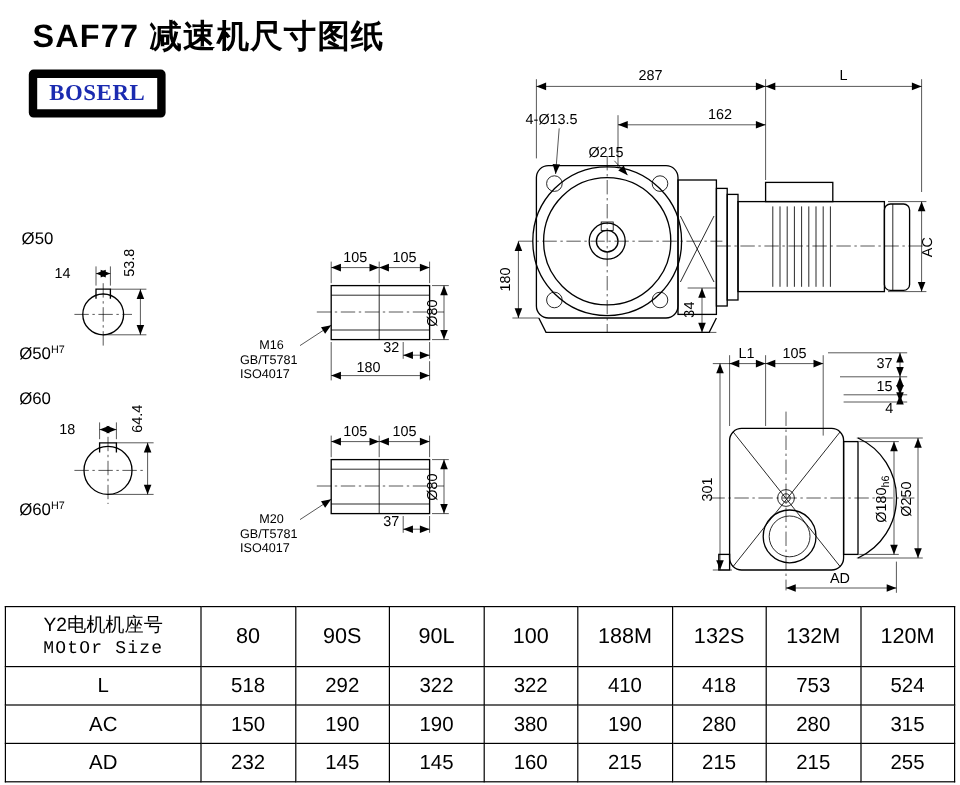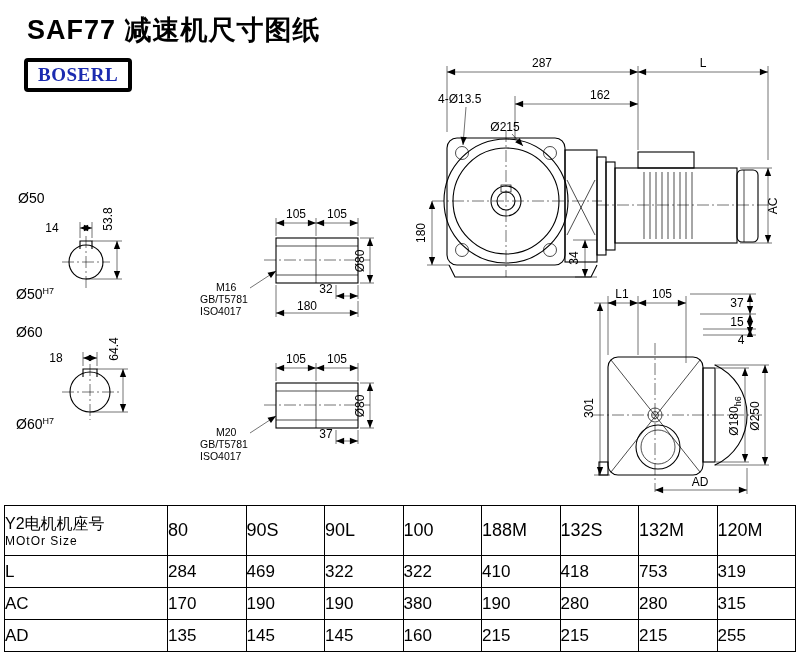--- a/index.html
+++ b/index.html
@@ -1,41 +1,41 @@
 <!DOCTYPE html>
 <html><head>
 <meta charset="utf-8">
 <style>
   *{margin:0;padding:0;box-sizing:border-box}
   html,body{background:#fff}
   body{width:800px;height:654px;font-family:"Liberation Sans","DejaVu Sans",sans-serif;color:#000}
   .sheet{position:relative;width:800px;height:654px;background:#fff;overflow:hidden}
   .title{position:absolute;left:27px;top:12px;font-size:27px;font-weight:700;letter-spacing:1px;color:#000}
-  .logo{position:absolute;left:24px;top:58px;border:4px solid #000000;border-radius:4px;color:#1b2bb0;
+  .logo{position:absolute;left:24px;top:58px;border:7px solid #000000;border-radius:4px;color:#1b2bb0;
         font-family:"Liberation Serif","DejaVu Serif",serif;font-size:19px;font-weight:600;padding:2px 10px;letter-spacing:.5px}
   svg.draw{position:absolute;left:0;top:0}
   .oline{fill:none;stroke:#000;stroke-width:1.1}
   .thin{fill:none;stroke:#000;stroke-width:.7}
   .ext{stroke:#000;stroke-width:.55}
   .dim{stroke:#000;stroke-width:.55;fill:none;marker-start:url(#arr);marker-end:url(#arr)}
   .lead{stroke:#000;stroke-width:.55;fill:none;marker-end:url(#arr)}
   .cl{stroke:#000;stroke-width:.55;stroke-dasharray:12 3 2 3;fill:none}
   text{fill:#000;font-family:"Liberation Sans","DejaVu Sans",sans-serif}
   .d{font-size:12px}
   .lbl{font-size:14px}
   .sm{font-size:10.5px}
   .sup{font-size:9px}
   table.spec{position:absolute;left:4px;top:505px;width:792px;border-collapse:collapse;table-layout:fixed;background:#fff}
-  .spec th,.spec td{border:1px solid #000;text-align:left;vertical-align:middle;font-weight:400;font-size:17px;padding:0}
+  .spec th,.spec td{border:1px solid #000;text-align:center;vertical-align:middle;font-weight:400;font-size:17px;padding:0}
   .spec col.c0{width:163px}
   .spec tr.hdr{height:50px}
   .spec tr.row{height:32px}
   .hdr th{font-size:18px}
   .hdr .cn{font-size:16px;line-height:1.35}
-  .hdr .en{font-family:Liberation Sans, sans-serif;font-size:12px;letter-spacing:1px;line-height:1.2}
+  .hdr .en{font-family:Liberation Mono, monospace;font-size:15px;letter-spacing:1px;line-height:1.2}
 </style>
 </head>
 <body>
 
 <div class="sheet">
 
   <div class="title">SAF77 减速机尺寸图纸</div>
   <div class="logo">BOSERL</div>
 
   <svg class="draw" width="800" height="505" viewBox="0 0 800 505">
@@ -266,43 +266,43 @@
         <th>90S</th>
         <th>90L</th>
         <th>100</th>
         <th>188M</th>
         <th>132S</th>
         <th>132M</th>
         <th>120M</th>
       </tr>
       <tr class="row">
         <th>L</th>
-        <td>284</td>
-        <td>469</td>
+        <td>518</td>
+        <td>292</td>
         <td>322</td>
         <td>322</td>
         <td>410</td>
         <td>418</td>
         <td>753</td>
-        <td>319</td>
+        <td>524</td>
       </tr>
       <tr class="row">
         <th>AC</th>
-        <td>170</td>
+        <td>150</td>
         <td>190</td>
         <td>190</td>
         <td>380</td>
         <td>190</td>
         <td>280</td>
         <td>280</td>
         <td>315</td>
       </tr>
       <tr class="row">
         <th>AD</th>
-        <td>135</td>
+        <td>232</td>
         <td>145</td>
         <td>145</td>
         <td>160</td>
         <td>215</td>
         <td>215</td>
         <td>215</td>
         <td>255</td>
       </tr>
     </tbody>
   </table>

